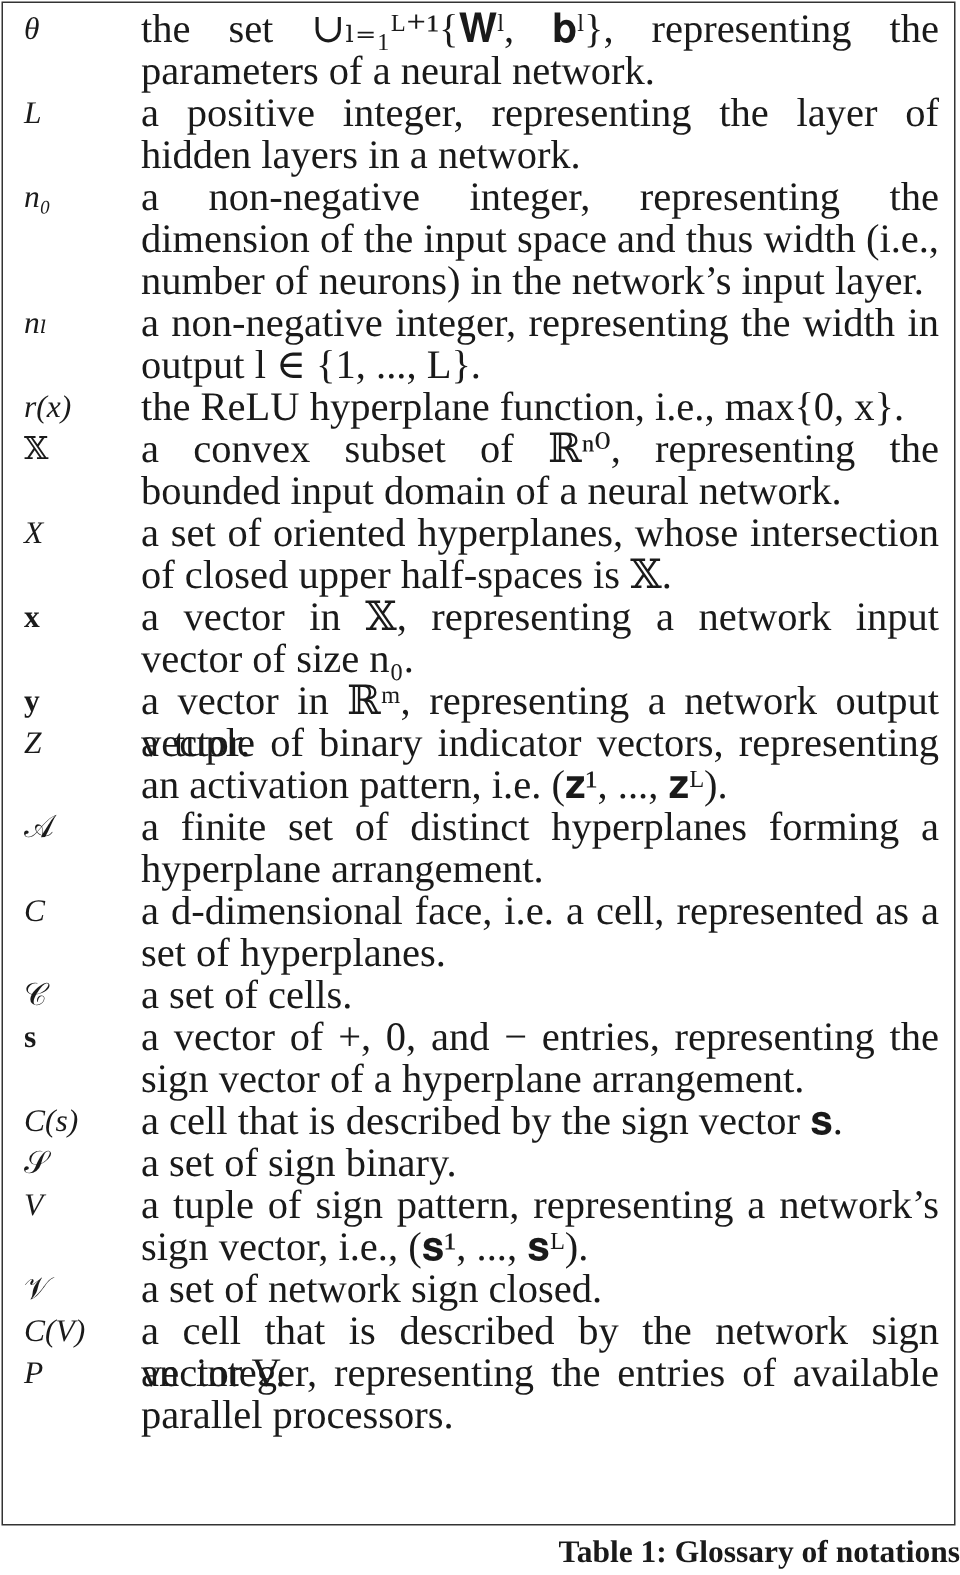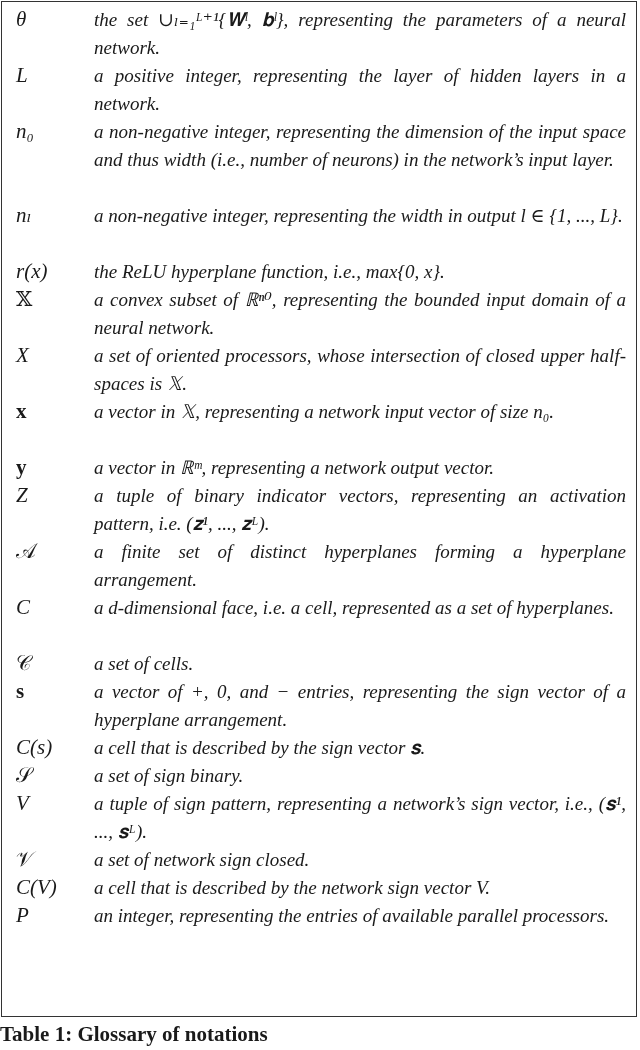--- a/index.html
+++ b/index.html
@@ -14,24 +14,24 @@
   }
   .row { position: absolute; left: 0; width: 100%; }
   .sym {
     position: absolute; left: 14px; top: 0; font-size: 21px; line-height: 27.8px;
     font-style: italic;
   }
   .sym.bold { font-style: normal; font-weight: bold; }
   .sym.upright { font-style: normal; }
   .desc {
     position: absolute; left: 92px; right: 10px; top: 0;
-    font-size: 19px; line-height: 27.8px; text-align: justify; font-style: italic;
+    font-size: 27px; line-height: 27.8px; text-align: justify;
   }
   .caption {
-    position: absolute; left: 0; width: 640px; top: 1020px; text-align: left;
+    position: absolute; left: 0; width: 640px; top: 1020px; text-align: right;
     font-size: 21px; font-weight: bold; line-height: 28px;
   }
 </style>
 </head>
 <body>
 
 <div class="table-box">
   <div class="row" style="top:4px">
     <span class="sym">θ</span>
     <span class="desc">the set ∪ₗ₌₁ᴸ⁺¹{𝐖ˡ, 𝐛ˡ}, representing the parameters of a neural network.</span>
@@ -51,21 +51,21 @@
   <div class="row" style="top:256px">
     <span class="sym">r(x)</span>
     <span class="desc">the ReLU hyperplane function, i.e., max{0, x}.</span>
   </div>
   <div class="row" style="top:284px">
     <span class="sym upright">𝕏</span>
     <span class="desc">a convex subset of ℝⁿ⁰, representing the bounded input domain of a neural network.</span>
   </div>
   <div class="row" style="top:340px">
     <span class="sym">X</span>
-    <span class="desc">a set of oriented processors, whose intersection of closed upper half-spaces is 𝕏.</span>
+    <span class="desc">a set of oriented hyperplanes, whose intersection of closed upper half-spaces is 𝕏.</span>
   </div>
   <div class="row" style="top:396px">
     <span class="sym bold">x</span>
     <span class="desc">a vector in 𝕏, representing a network input vector of size n₀.</span>
   </div>
   <div class="row" style="top:452px">
     <span class="sym bold">y</span>
     <span class="desc">a vector in ℝᵐ, representing a network output vector.</span>
   </div>
   <div class="row" style="top:480px">

